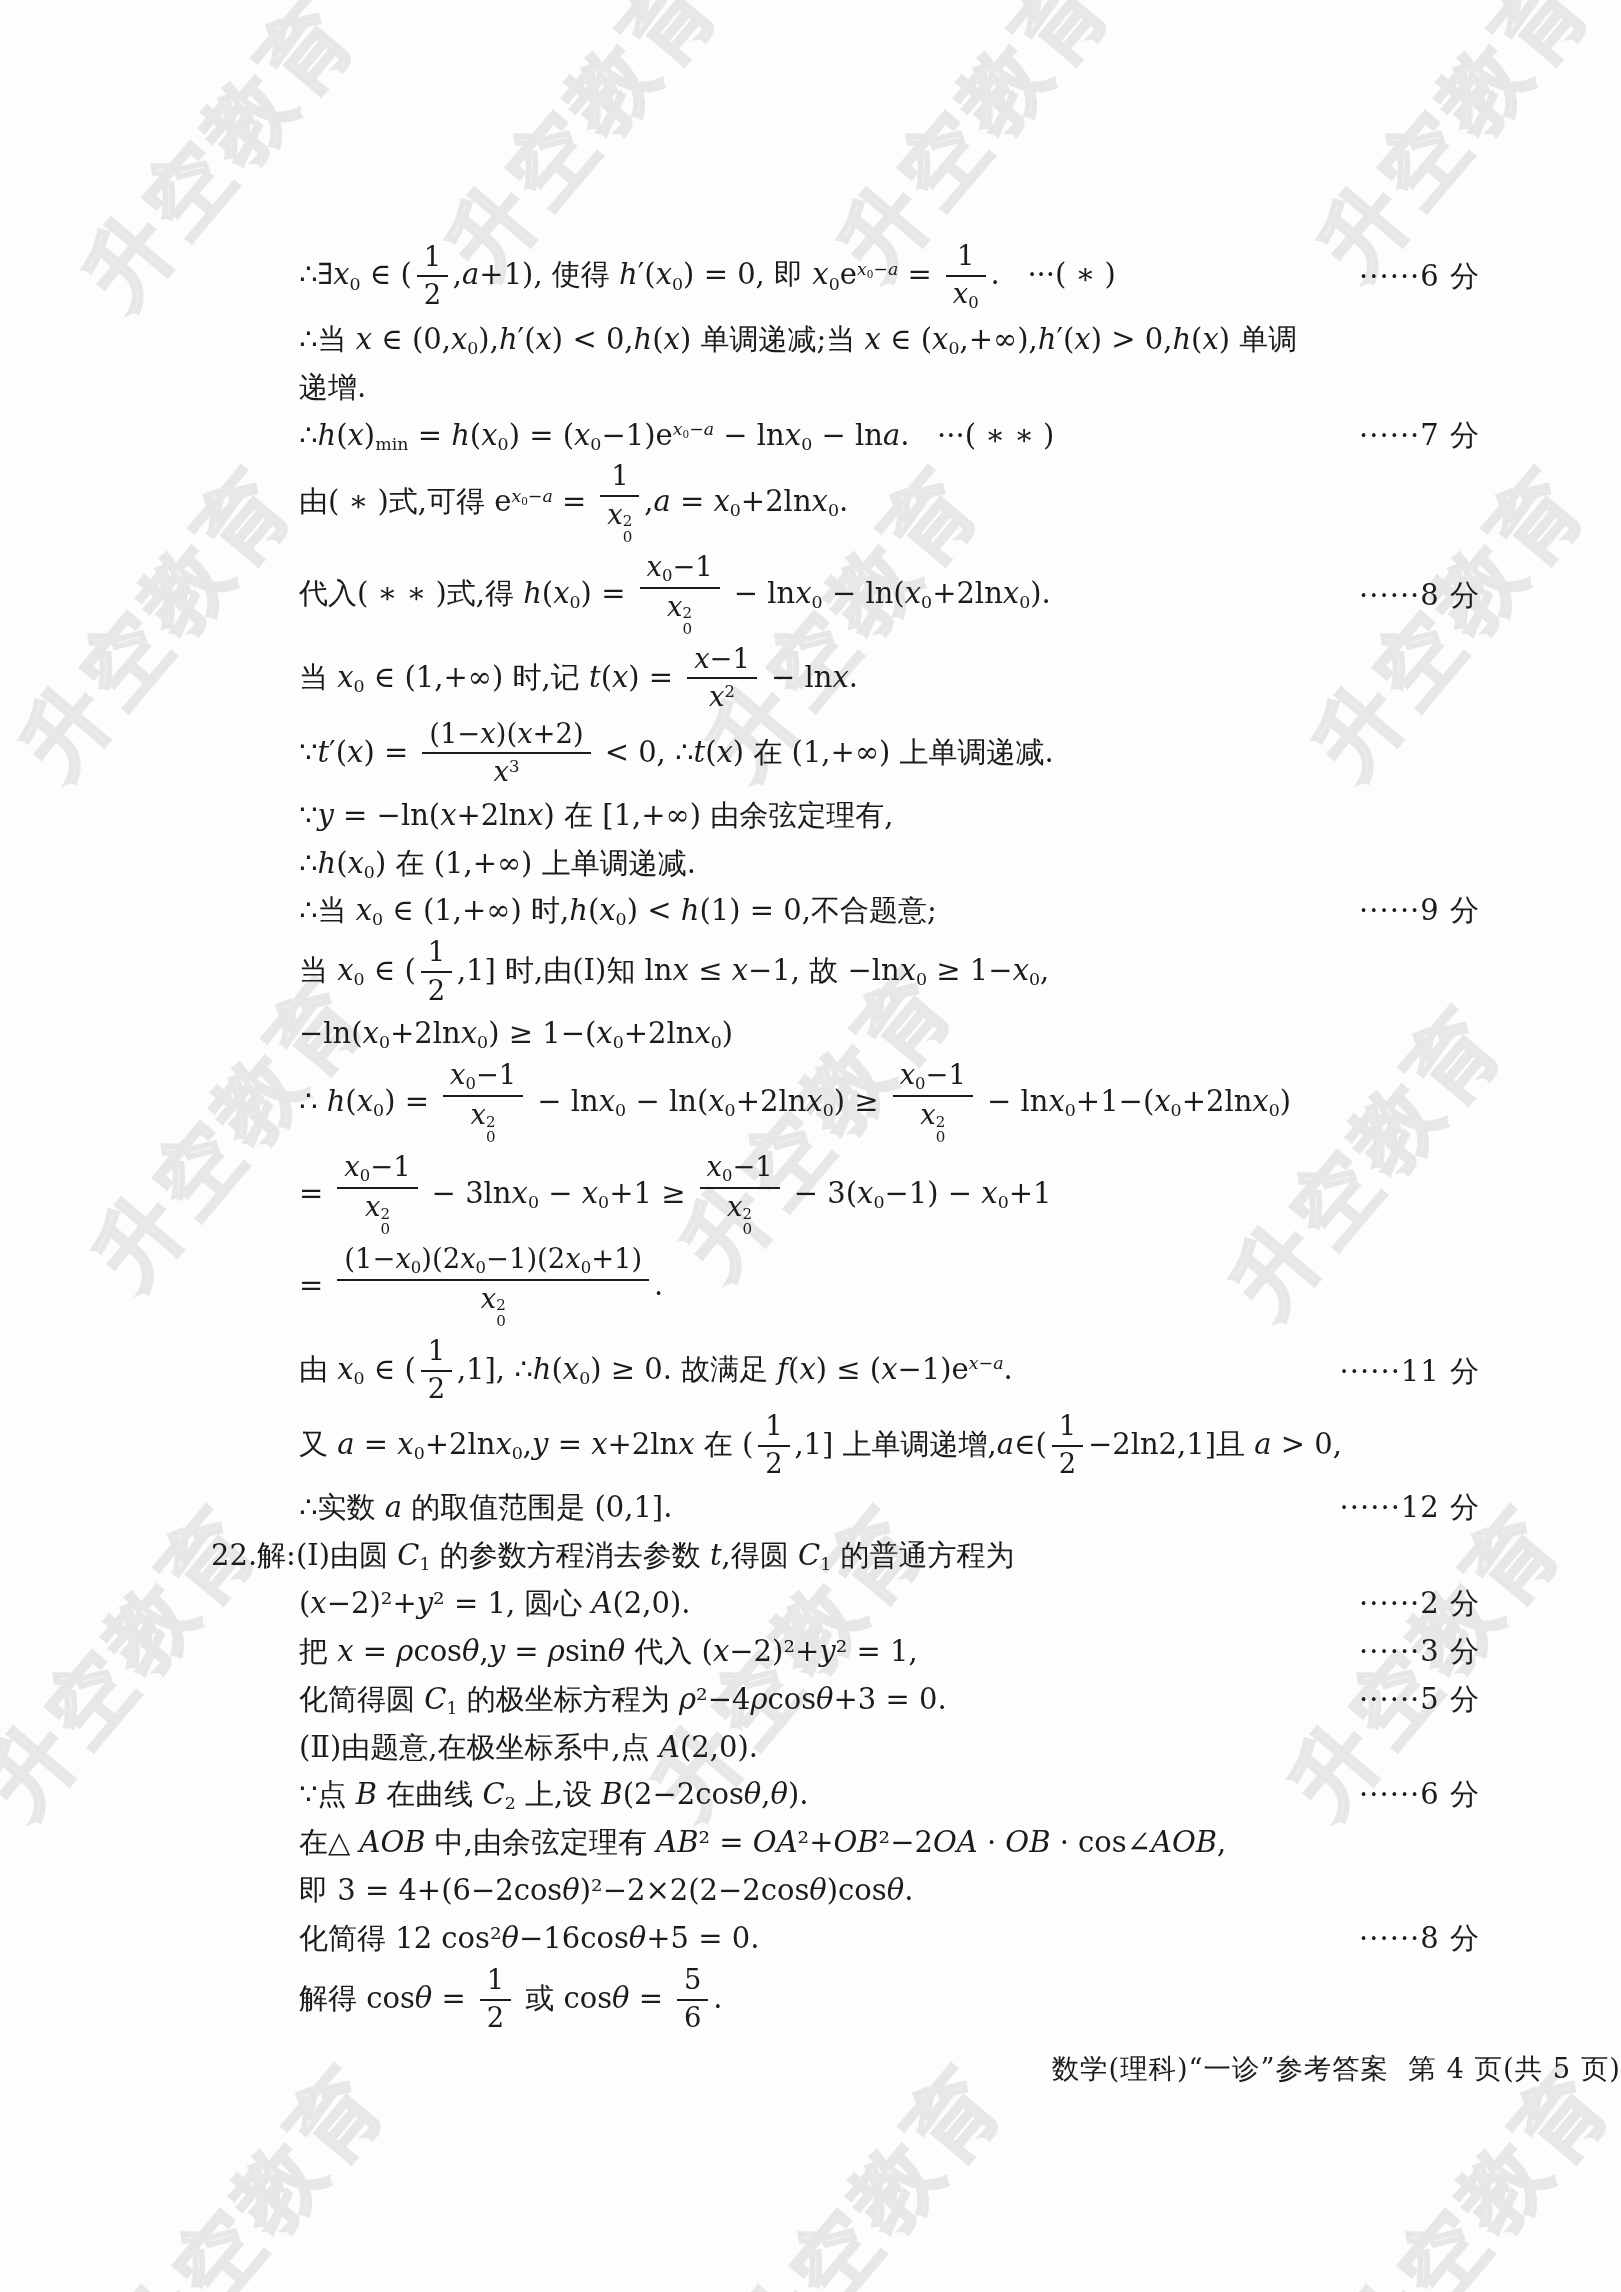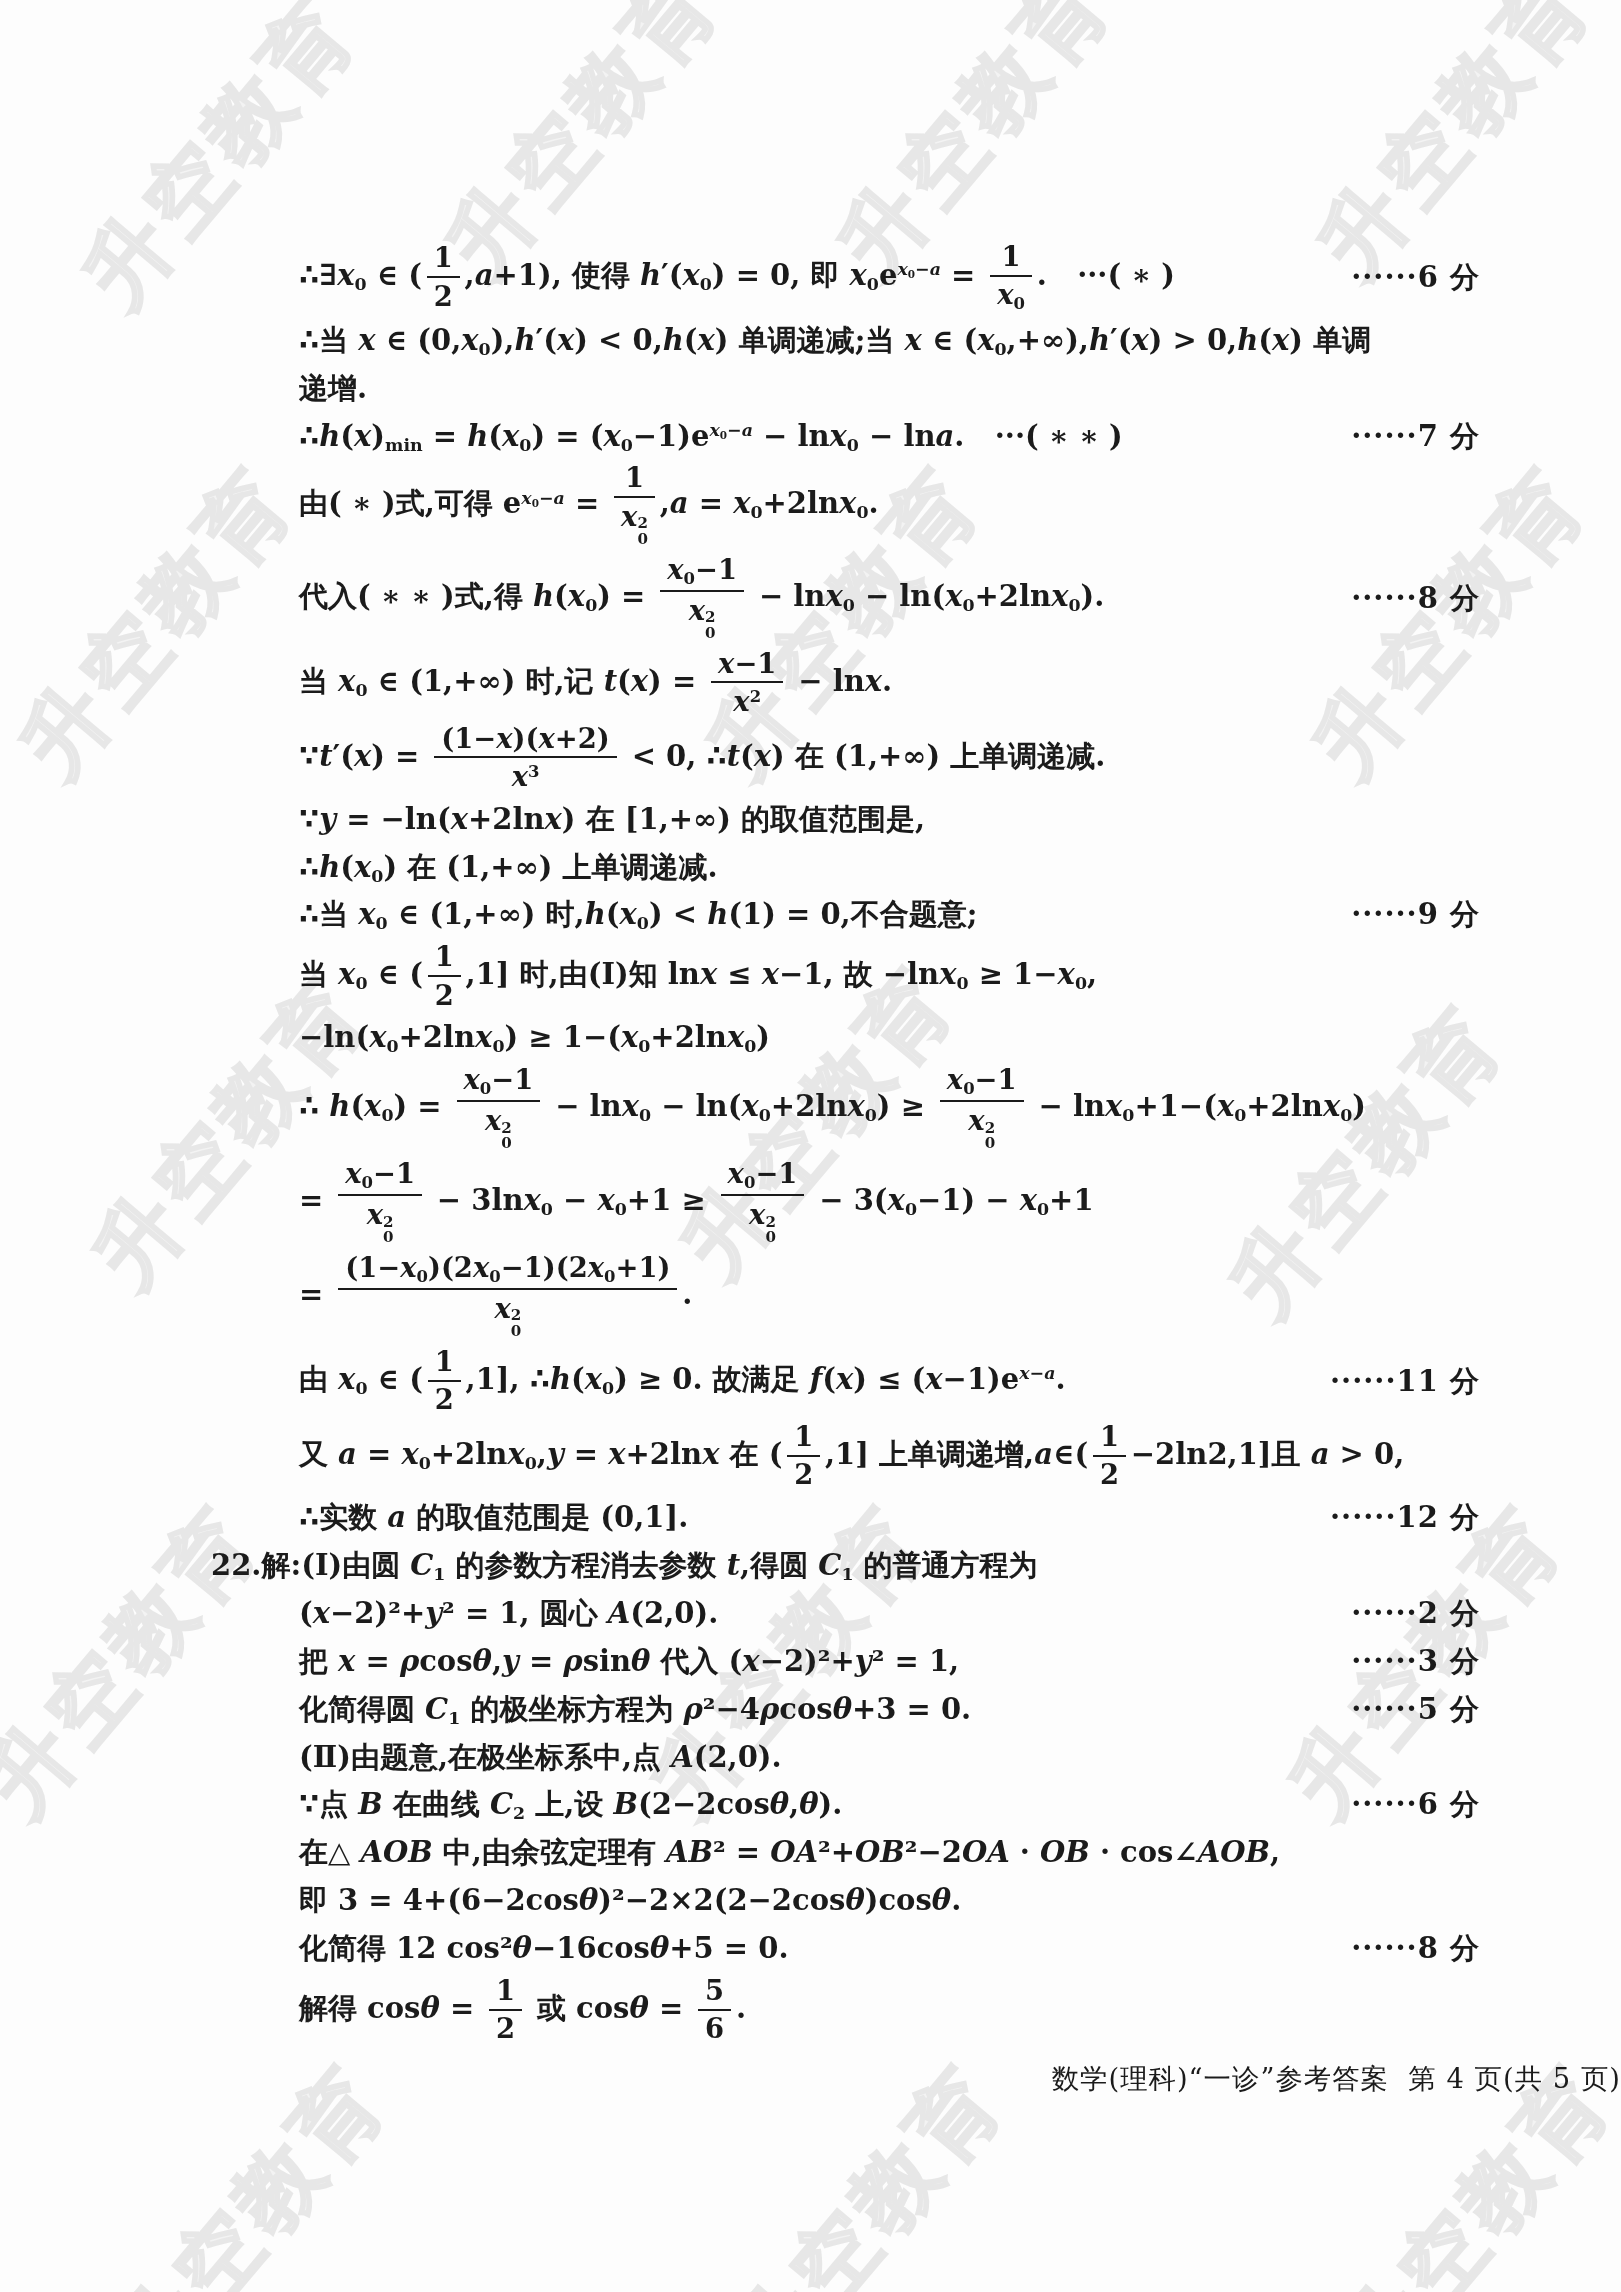--- a/index.html
+++ b/index.html
@@ -37,21 +37,20 @@
     padding:240px 141px 0 211px;
     width:1269px;
   }
   .line{
     position:relative;
     min-height:44px;
     line-height:44px;
     margin-bottom:3.9px;
     padding-left:88px;
     white-space:nowrap;
-    font-weight:bold;
   }
   .line.outdent{padding-left:0;}
   .score{
     position:absolute;right:0;top:50%;
     transform:translateY(-50%);
     line-height:1.2;
     letter-spacing:1px;
   }
   .t{font-style:normal;}
   .m{font-style:italic;font-family:"DejaVu Serif","DejaVu Sans",serif;}
@@ -117,21 +116,21 @@
       <div class="line"><span class="t">由( ∗ )式,可得 e</span><span class="sup"><span class="m">x</span><span class="sub">0</span><span class="t">−</span><span class="m">a</span></span><span class="t"> = </span><span class="f"><span class="fn"><span class="t">1</span></span><span class="fd"><span class="m">x</span><span class="ss">
               <span>2</span>
               <span>0</span>
             </span></span></span><span class="t">,</span><span class="m">a</span><span class="t"> = </span><span class="m">x</span><span class="sub">0</span><span class="t">+2ln</span><span class="m">x</span><span class="sub">0</span><span class="t">.</span></div>
       <div class="line"><span class="t">代入( ∗ ∗ )式,得 </span><span class="m">h</span><span class="t">(</span><span class="m">x</span><span class="sub">0</span><span class="t">) = </span><span class="f"><span class="fn"><span class="m">x</span><span class="sub">0</span><span class="t">−1</span></span><span class="fd"><span class="m">x</span><span class="ss">
               <span>2</span>
               <span>0</span>
             </span></span></span><span class="t"> − ln</span><span class="m">x</span><span class="sub">0</span><span class="t"> − ln(</span><span class="m">x</span><span class="sub">0</span><span class="t">+2ln</span><span class="m">x</span><span class="sub">0</span><span class="t">).</span><span class="score">······8 分</span></div>
       <div class="line"><span class="t">当 </span><span class="m">x</span><span class="sub">0</span><span class="t"> ∈ (1,+∞) 时,记 </span><span class="m">t</span><span class="t">(</span><span class="m">x</span><span class="t">) = </span><span class="f"><span class="fn"><span class="m">x</span><span class="t">−1</span></span><span class="fd"><span class="m">x</span><span class="sup">2</span></span></span><span class="t"> − ln</span><span class="m">x</span><span class="t">.</span></div>
       <div class="line"><span class="t">∵</span><span class="m">t</span><span class="t">′(</span><span class="m">x</span><span class="t">) = </span><span class="f"><span class="fn"><span class="t">(1−</span><span class="m">x</span><span class="t">)(</span><span class="m">x</span><span class="t">+2)</span></span><span class="fd"><span class="m">x</span><span class="sup">3</span></span></span><span class="t"> &lt; 0, ∴</span><span class="m">t</span><span class="t">(</span><span class="m">x</span><span class="t">) 在 (1,+∞) 上单调递减.</span></div>
-      <div class="line"><span class="t">∵</span><span class="m">y</span><span class="t"> = −ln(</span><span class="m">x</span><span class="t">+2ln</span><span class="m">x</span><span class="t">) 在 [1,+∞) 的取值范围是,</span></div>
+      <div class="line"><span class="t">∵</span><span class="m">y</span><span class="t"> = −ln(</span><span class="m">x</span><span class="t">+2ln</span><span class="m">x</span><span class="t">) 在 [1,+∞) 由余弦定理有,</span></div>
       <div class="line"><span class="t">∴</span><span class="m">h</span><span class="t">(</span><span class="m">x</span><span class="sub">0</span><span class="t">) 在 (1,+∞) 上单调递减.</span></div>
       <div class="line"><span class="t">∴当 </span><span class="m">x</span><span class="sub">0</span><span class="t"> ∈ (1,+∞) 时,</span><span class="m">h</span><span class="t">(</span><span class="m">x</span><span class="sub">0</span><span class="t">) &lt; </span><span class="m">h</span><span class="t">(1) = 0,不合题意;</span><span class="score">······9 分</span></div>
       <div class="line"><span class="t">当 </span><span class="m">x</span><span class="sub">0</span><span class="t"> ∈ (</span><span class="f"><span class="fn"><span class="t">1</span></span><span class="fd"><span class="t">2</span></span></span><span class="t">,1] 时,由(Ⅰ)知 ln</span><span class="m">x</span><span class="t"> ≤ </span><span class="m">x</span><span class="t">−1, 故 −ln</span><span class="m">x</span><span class="sub">0</span><span class="t"> ≥ 1−</span><span class="m">x</span><span class="sub">0</span><span class="t">,</span></div>
       <div class="line"><span class="t">−ln(</span><span class="m">x</span><span class="sub">0</span><span class="t">+2ln</span><span class="m">x</span><span class="sub">0</span><span class="t">) ≥ 1−(</span><span class="m">x</span><span class="sub">0</span><span class="t">+2ln</span><span class="m">x</span><span class="sub">0</span><span class="t">)</span></div>
       <div class="line"><span class="t">∴ </span><span class="m">h</span><span class="t">(</span><span class="m">x</span><span class="sub">0</span><span class="t">) = </span><span class="f"><span class="fn"><span class="m">x</span><span class="sub">0</span><span class="t">−1</span></span><span class="fd"><span class="m">x</span><span class="ss">
               <span>2</span>
               <span>0</span>
             </span></span></span><span class="t"> − ln</span><span class="m">x</span><span class="sub">0</span><span class="t"> − ln(</span><span class="m">x</span><span class="sub">0</span><span class="t">+2ln</span><span class="m">x</span><span class="sub">0</span><span class="t">) ≥ </span><span class="f"><span class="fn"><span class="m">x</span><span class="sub">0</span><span class="t">−1</span></span><span class="fd"><span class="m">x</span><span class="ss">
               <span>2</span>
               <span>0</span>

